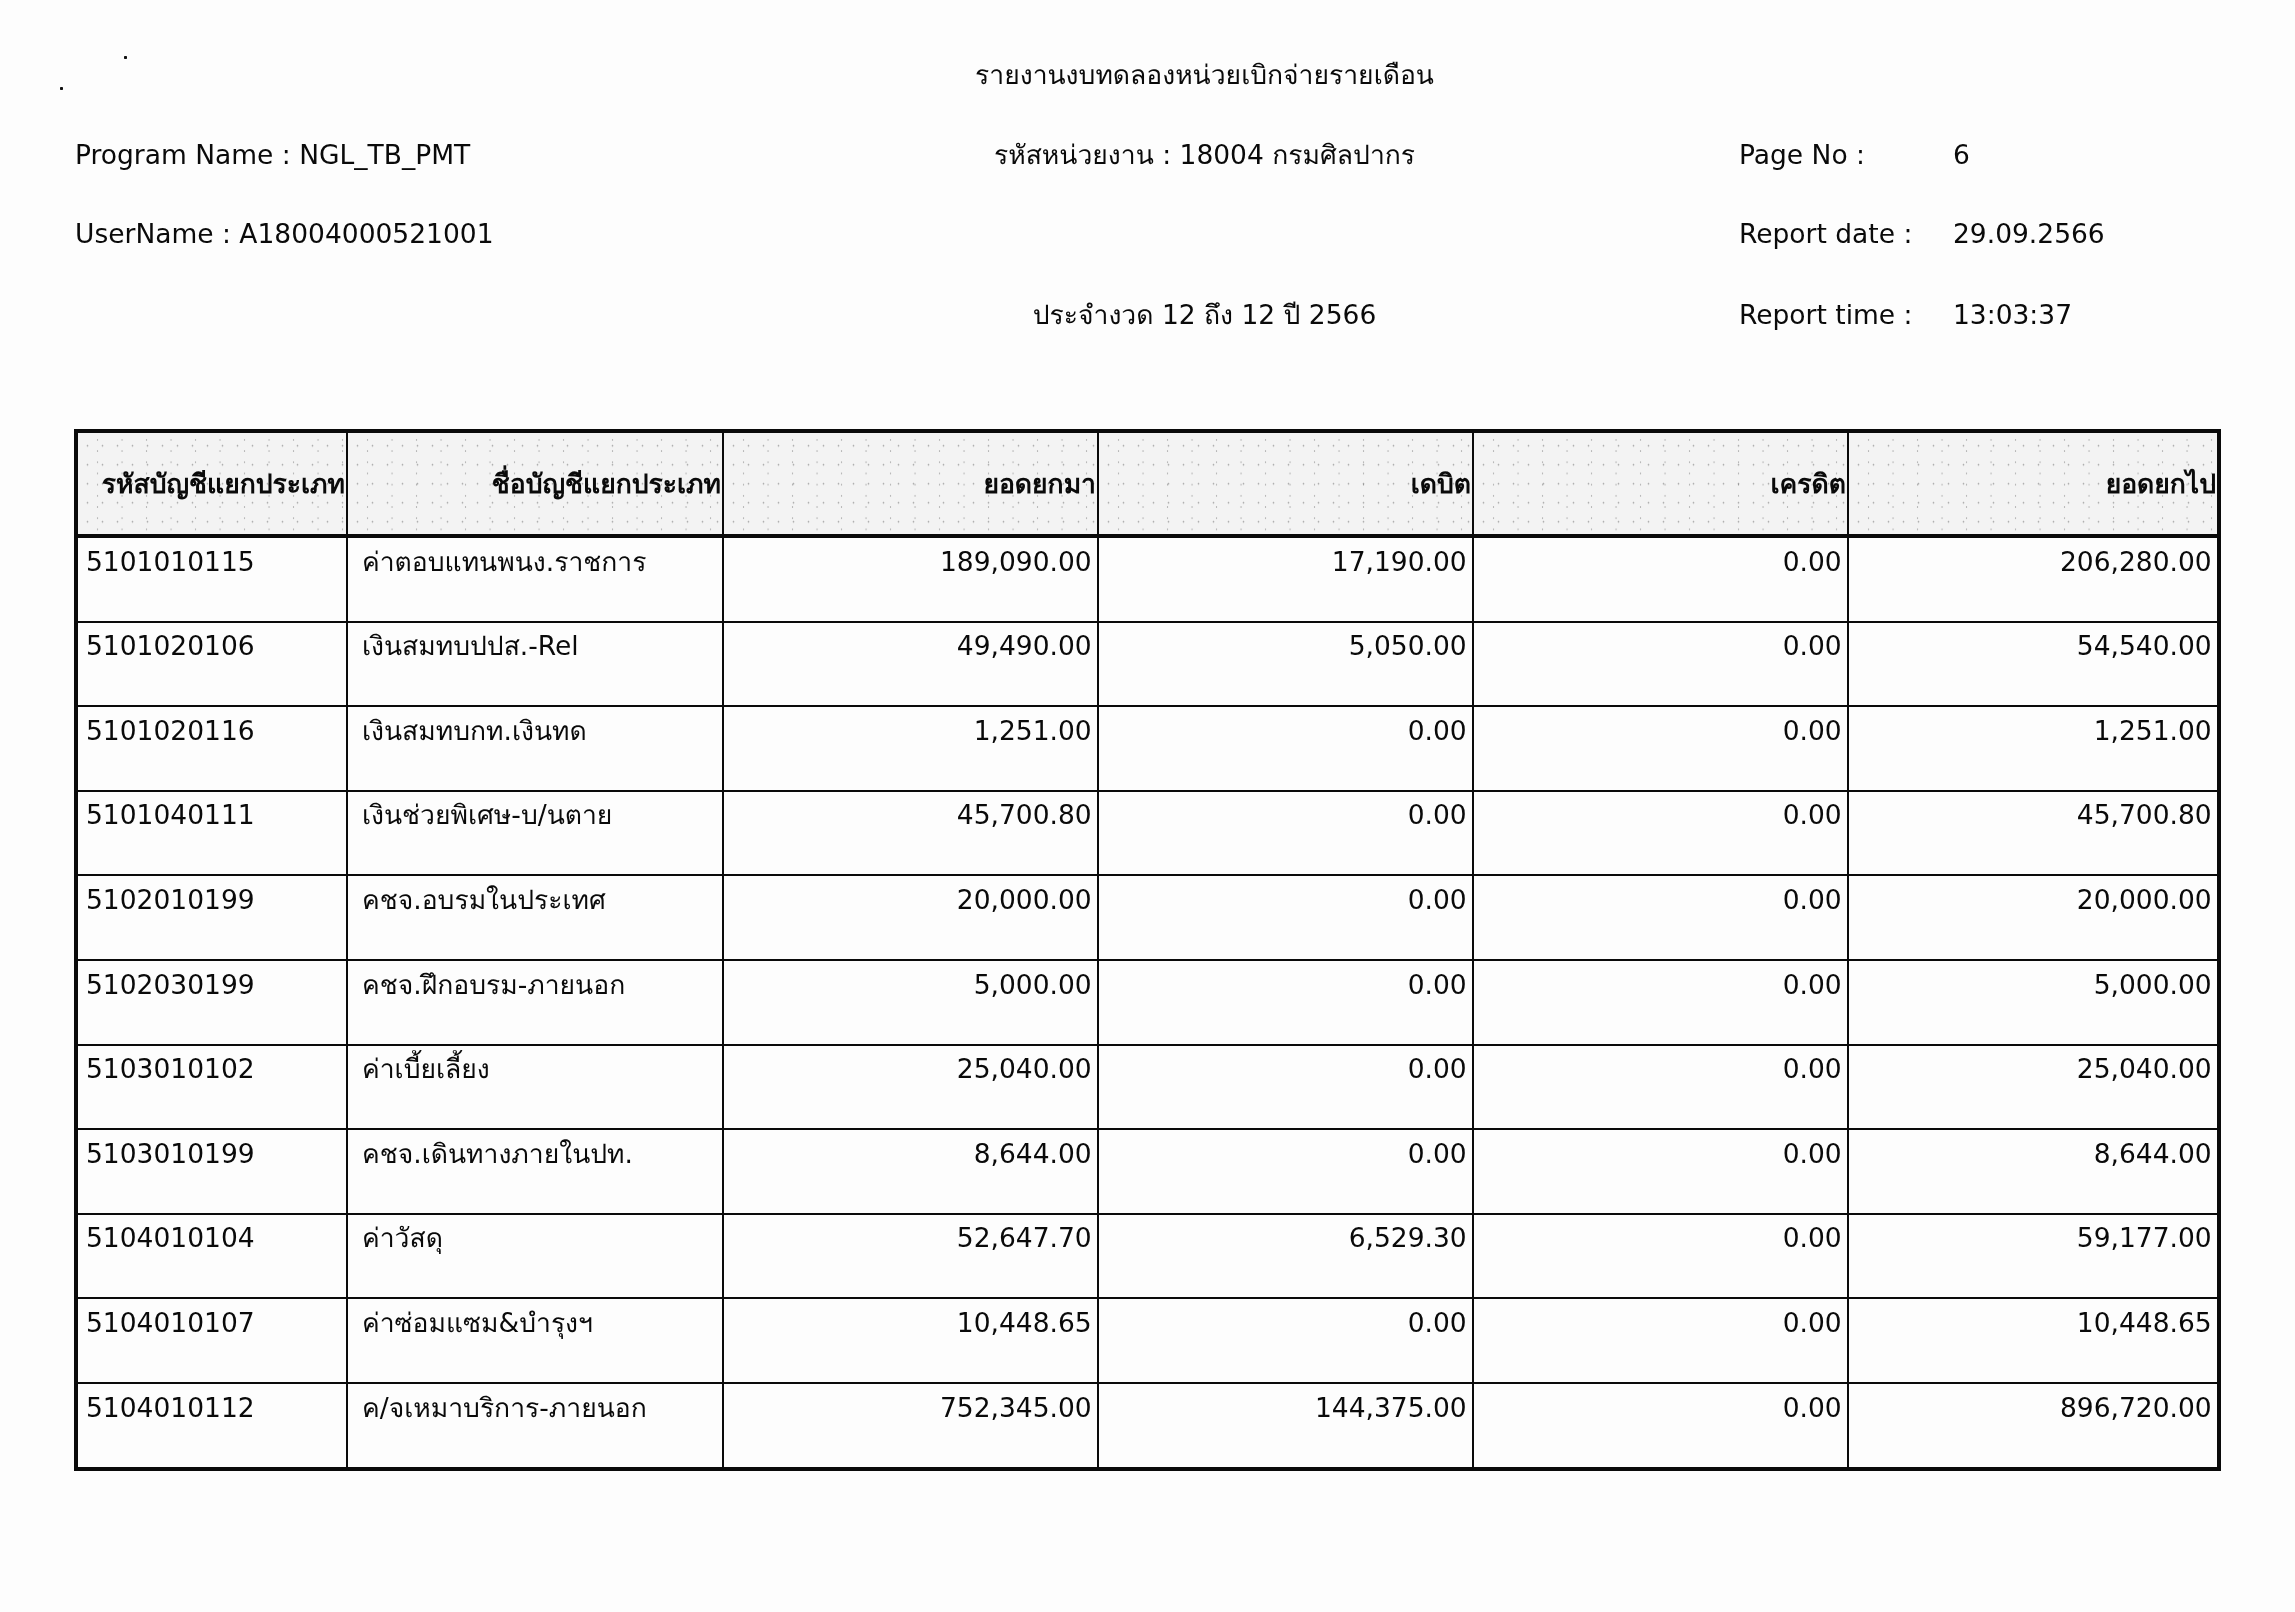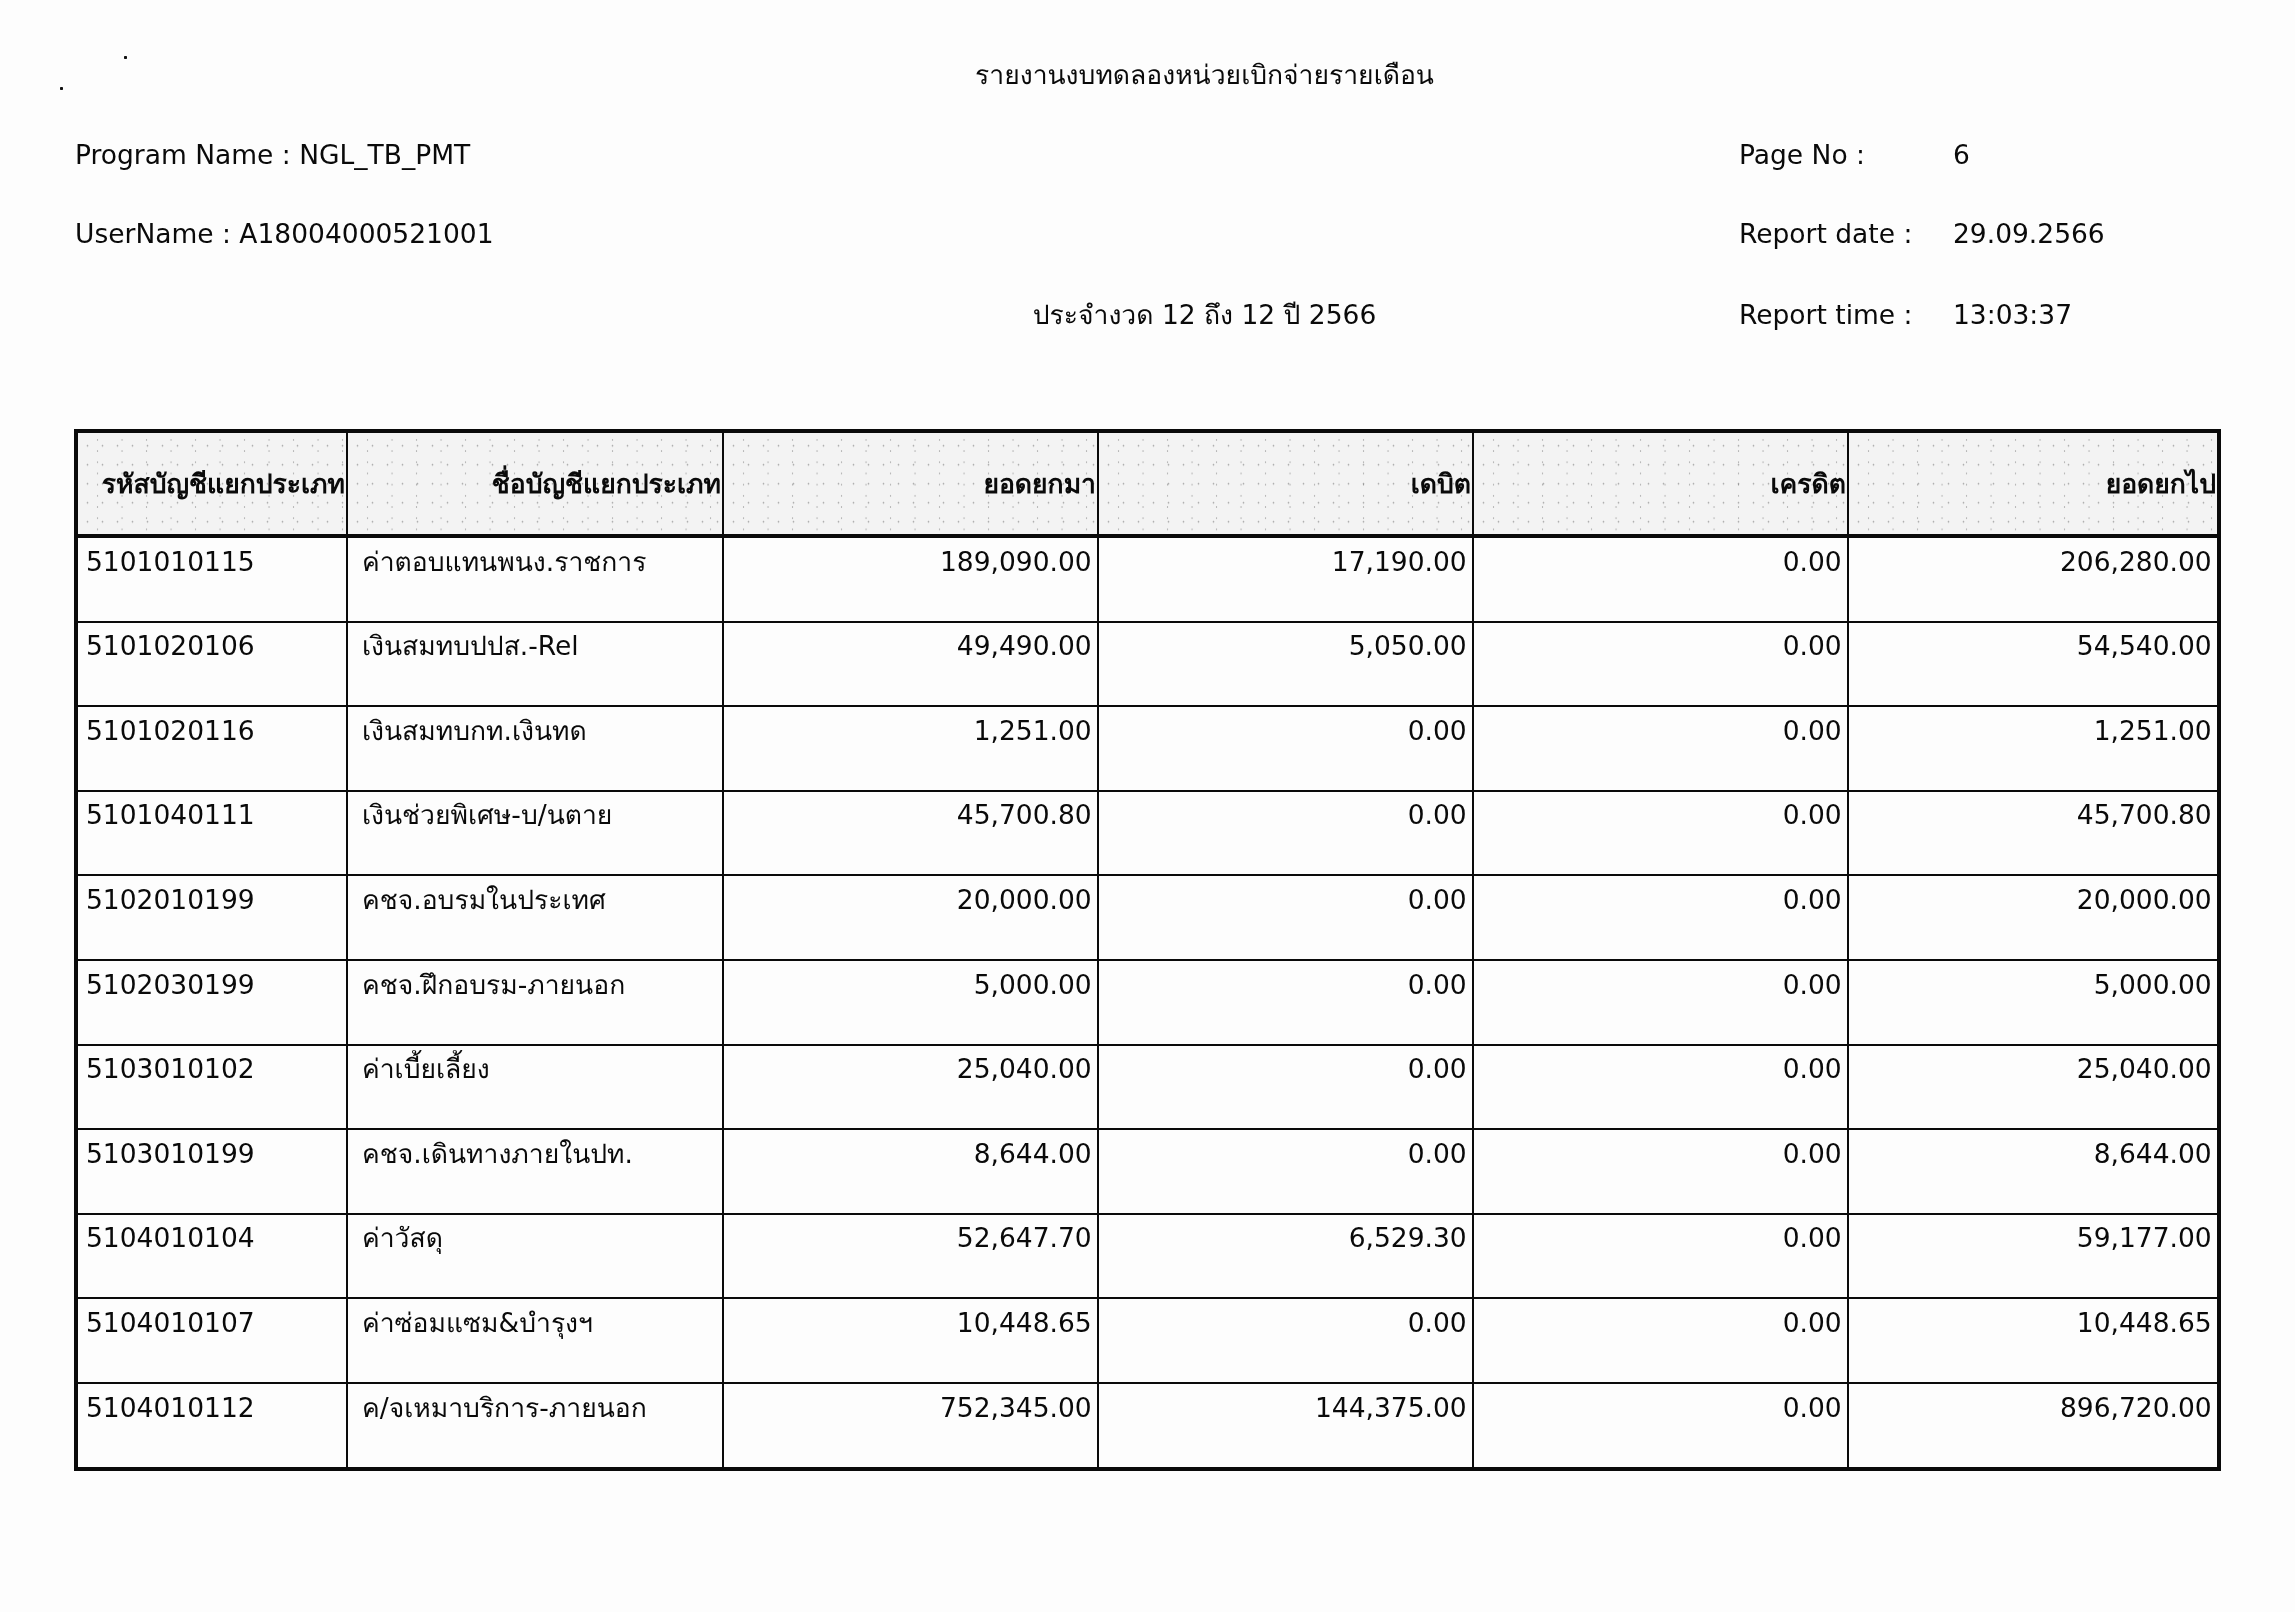--- a/index.html
+++ b/index.html
@@ -99,20 +99,21 @@
     col.c-num-last { width: 371px; }
   </style>
 </head>
 <body>
 
 <div class="page">
   <span class="speck" style="left:124px;top:56px;"></span>
   <span class="speck" style="left:60px;top:87px;"></span>
 
   <div class="hdr-text center-col report-title">รายงานงบทดลองหน่วยเบิกจ่ายรายเดือน</div>
+  <div class="hdr-text center-col agency-line">รหัสหน่วยงาน : 18004 กรมศิลปากร</div>
   <div class="hdr-text center-col period-line">ประจำงวด 12 ถึง 12 ปี 2566</div>
 
   <div class="hdr-text left-meta prog-line">Program Name : NGL_TB_PMT</div>
   <div class="hdr-text left-meta user-line">UserName : A18004000521001</div>
 
   <div class="hdr-text right-label r1">Page No :</div>
   <div class="hdr-text right-value r1">6</div>
   <div class="hdr-text right-label r2">Report date :</div>
   <div class="hdr-text right-value r2">29.09.2566</div>
   <div class="hdr-text right-label r3">Report time :</div>

